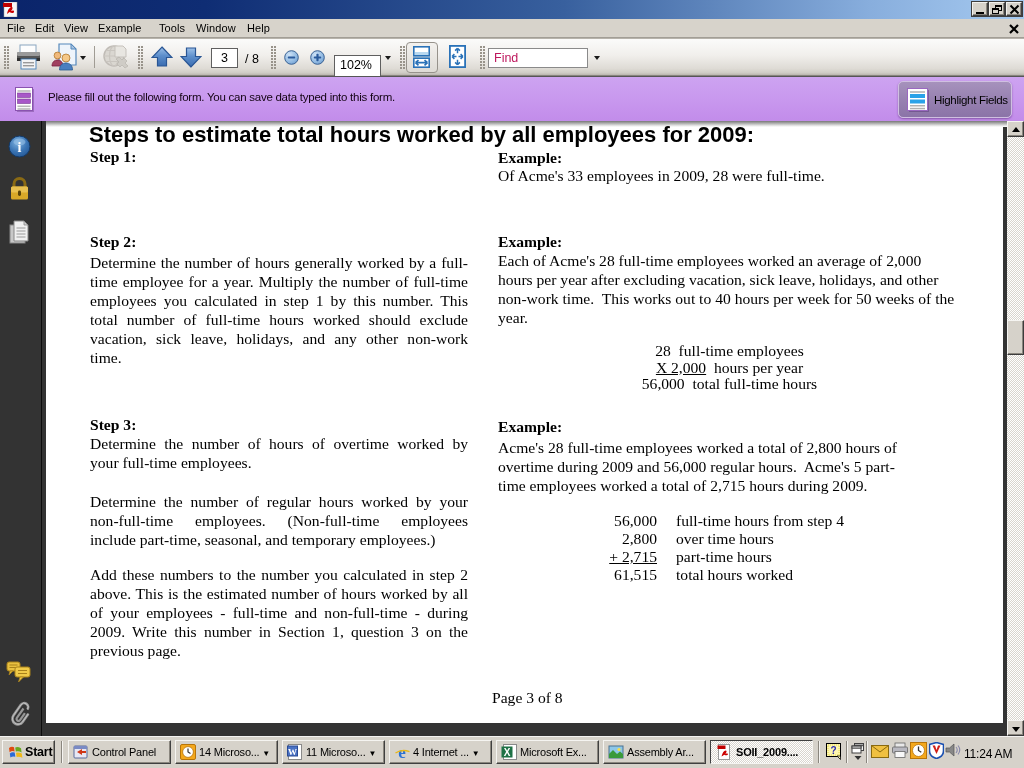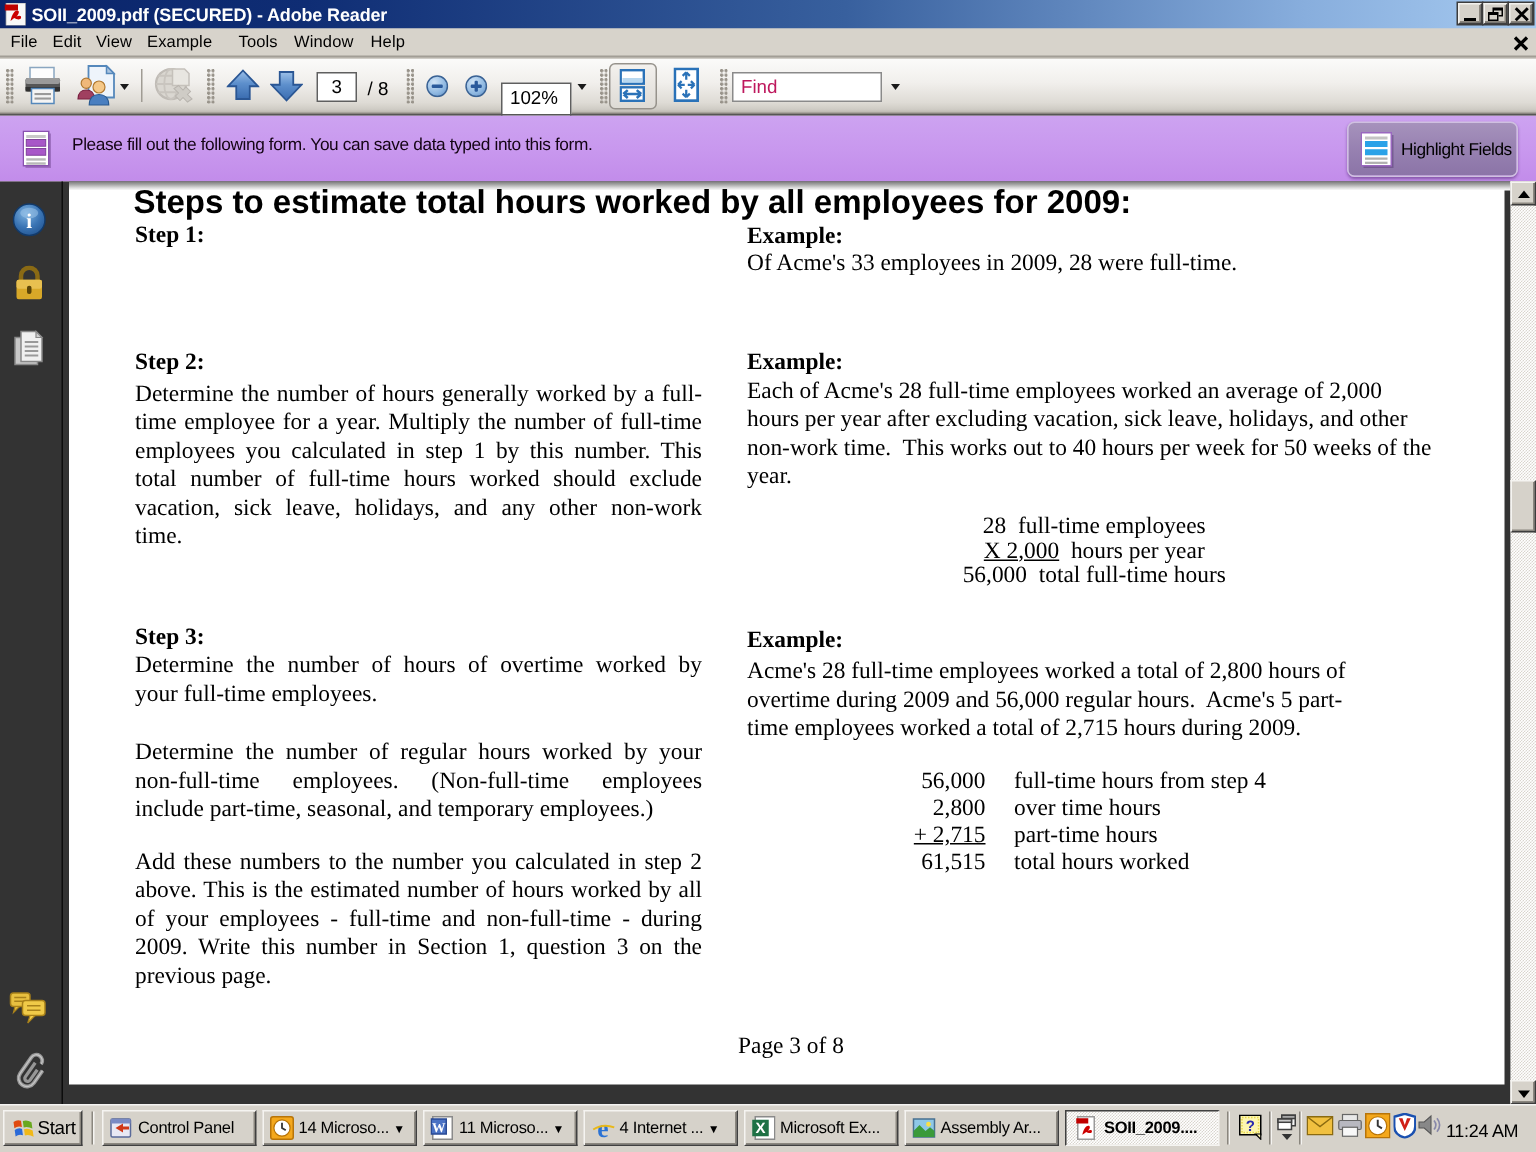--- a/index.html
+++ b/index.html
@@ -78,21 +78,20 @@
 </style>
 </head>
 <body>
 <div id="root">
   <div id="titlebar" class="abs">
     <svg class="abs" style="left:3px;top:2px" width="15" height="15" viewBox="0 0 15 15">
       <rect x="1" y="0" width="13" height="15" fill="#f8f8f8" stroke="#9a9a9a" stroke-width="0.5"></rect>
       <rect x="0" y="1" width="9" height="4" fill="#c00000"></rect>
       <path d="M4 12 C5 7 7 5 8.5 5 C10 5 10 7 8 9 C10 8 11.5 8.5 11 10 C10.5 11.5 8 11 6.5 10 C5.5 10.7 5 11.5 4 12 Z" fill="#cc0000"></path>
     </svg>
-    <div id="titletext" class="abs">SOII_2009.pdf (SECURED) - Adobe Reader</div>
     <div class="wbtn abs" style="left:972px">
         <div class="abs" style="left:3px;top:9px;width:8px;height:2px;background:#000"></div>
       </div>
     <div class="wbtn abs" style="left:989px">
       <div class="abs" style="left:5px;top:2px;width:7px;height:6px;border:1px solid #000;border-top-width:2px"></div>
       <div class="abs" style="left:2px;top:5px;width:7px;height:6px;border:1px solid #000;border-top-width:2px;background:#d6d2ca"></div>
     </div>
     <div class="wbtn abs" style="left:1006px">
       <svg class="abs" style="left:2px;top:1px" width="11" height="11" viewBox="0 0 11 11">
           <path d="M1.5 1.5 L9.5 9.5 M9.5 1.5 L1.5 9.5" stroke="#000" stroke-width="2"></path>
@@ -344,21 +343,21 @@
     </div>
   </div>
   <div id="taskbar" class="abs">
     <div class="tbtn" style="left:2px;width:53px">
       <svg class="ticon" style="top:2px;width:17px;height:18px" viewBox="0 0 17 18">
         <path d="M2 5 Q4.5 3 7 4.2 L7.6 8.4 Q5 7.4 2.6 9.2 Z" fill="#e04a10"></path>
         <path d="M8.2 4.4 Q11 3.4 14 5.2 L14.6 9.4 Q11.6 7.8 8.8 8.6 Z" fill="#6aa820"></path>
         <path d="M2.8 10.4 Q5.2 8.6 7.7 9.6 L8.3 13.8 Q5.6 12.8 3.4 14.6 Z" fill="#2a6ad8"></path>
         <path d="M9 9.8 Q11.8 9 14.8 10.6 L15.4 14.8 Q12.4 13.2 9.6 14 Z" fill="#f0b818"></path>
       </svg>
-      <span class="lbl" style="font-weight:normal;font-size:12.5px;top:4px;left:22px">Start</span>
+      <span class="lbl" style="font-weight:bold;font-size:12.5px;top:4px;left:22px">Start</span>
     </div>
     <div class="tsepv" style="left:61px"></div>
     <div class="tbtn" style="left:68px">
       <svg class="ticon" viewBox="0 0 16 16">
         <rect x="1" y="2" width="13" height="12" rx="1" fill="#e8e8f4" stroke="#5a6a9a" stroke-width="1"></rect>
         <rect x="1" y="2" width="13" height="3" fill="#7a8ac4"></rect>
         <path d="M4 8 l5 3 v-2 l4 0 v-2 l-4 0 v-2 z" fill="#d03818"></path>
       </svg>
       <span class="lbl">Control Panel</span>
     </div>

